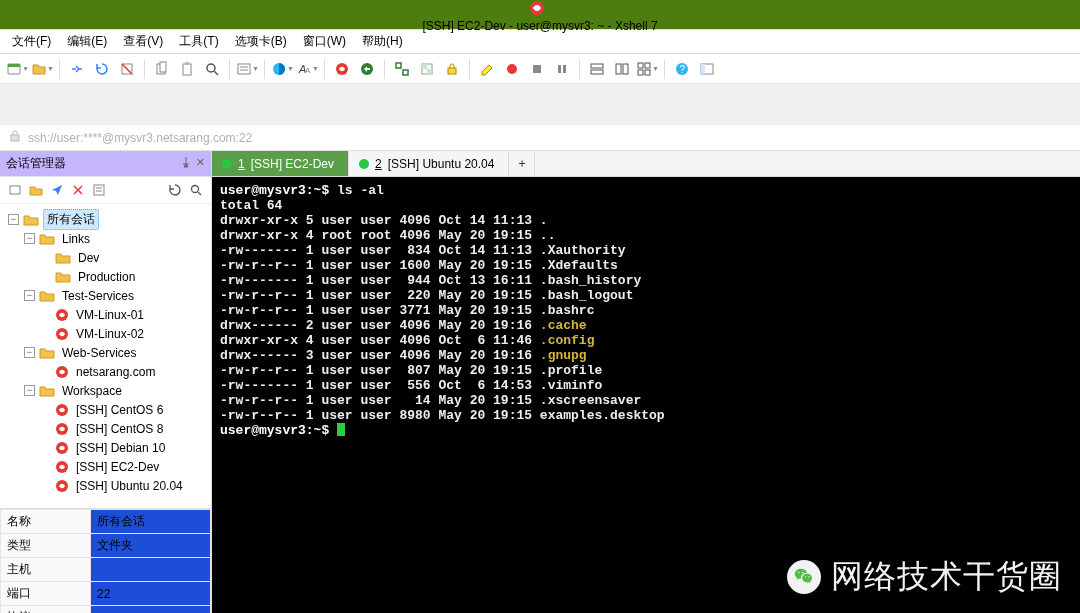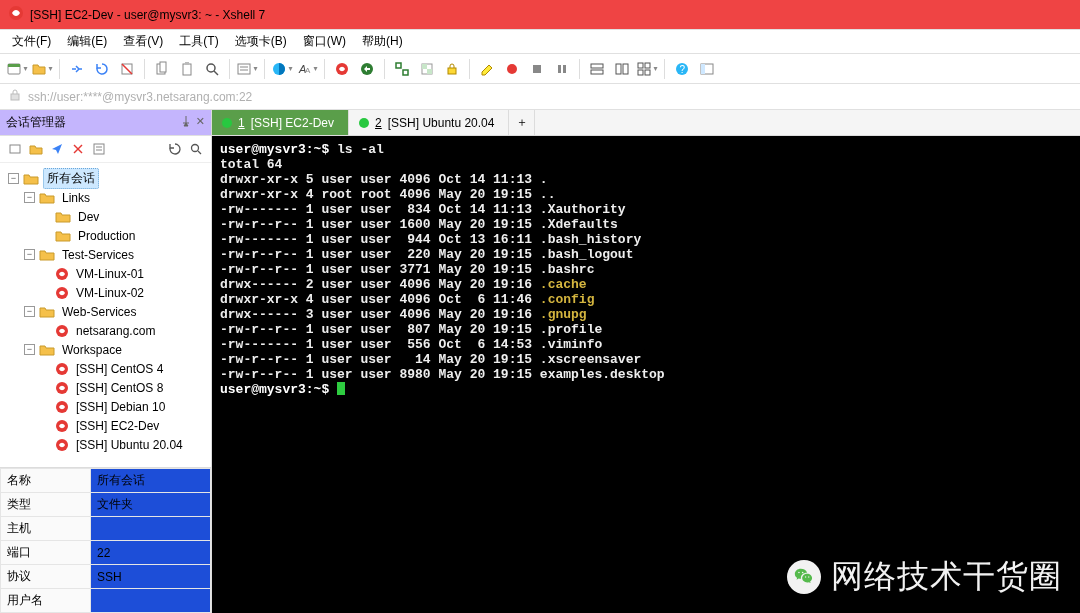--- a/index.html
+++ b/index.html
@@ -7,26 +7,27 @@
     margin: 0;
     font-family: "Segoe UI", Tahoma, sans-serif;
     font-size: 12px;
     background: #f0f0f0;
     width: 1080px;
     height: 613px;
     overflow: hidden;
     position: relative;
   }
   .titlebar {
-    background: #ef4444;
+    background: #4d7c0f;
     height: 30px;
     display: flex;
     align-items: center;
     padding: 0 8px;
     border-bottom: 1px solid #e0e0e0;
+    flex-direction: column;
   }
   .titlebar .app-icon { margin-right: 6px; }
   .menubar {
     background: #fff;
     height: 24px;
     display: flex;
     align-items: center;
     padding: 0 4px;
     border-bottom: 1px solid #e0e0e0;
   }
@@ -49,20 +50,21 @@
   .tb-dd { font-size:8px; color:#888; margin-left:1px;}
   .addressbar {
     background: #fff;
     height: 26px;
     display: flex;
     align-items: center;
     padding: 0 8px;
     border-bottom: 1px solid #e0e0e0;
     color: #b0b0b0;
     gap: 6px;
+    margin-top: 41px;
   }
   .body-row { display: flex; height: calc(100% - 110px); }
   .sidebar {
     width: 212px;
     background: #fff;
     border-right: 1px solid #dcdcdc;
     display: flex;
     flex-direction: column;
   }
   .sidebar-title {
@@ -539,21 +541,21 @@
               <ul>
                 <li>
                     <div class="row">
                       <span class="tw-empty"></span>
                       <span class="shell-icon">
                         <svg width="14" height="14">
                           <circle cx="7" cy="7" r="6" fill="#e53935"></circle>
                           <path d="M4 7c1.5-3 4.5-3 6 0-1.5 3-4.5 3-6 0z" fill="#fff"></path>
                         </svg>
                       </span>
-                      <span class="lbl">[SSH] CentOS 4</span>
+                      <span class="lbl">[SSH] CentOS 6</span>
                     </div>
                   </li>
                 <li>
                     <div class="row">
                       <span class="tw-empty"></span>
                       <span class="shell-icon">
                         <svg width="14" height="14">
                           <circle cx="7" cy="7" r="6" fill="#e53935"></circle>
                           <path d="M4 7c1.5-3 4.5-3 6 0-1.5 3-4.5 3-6 0z" fill="#fff"></path>
                         </svg>

